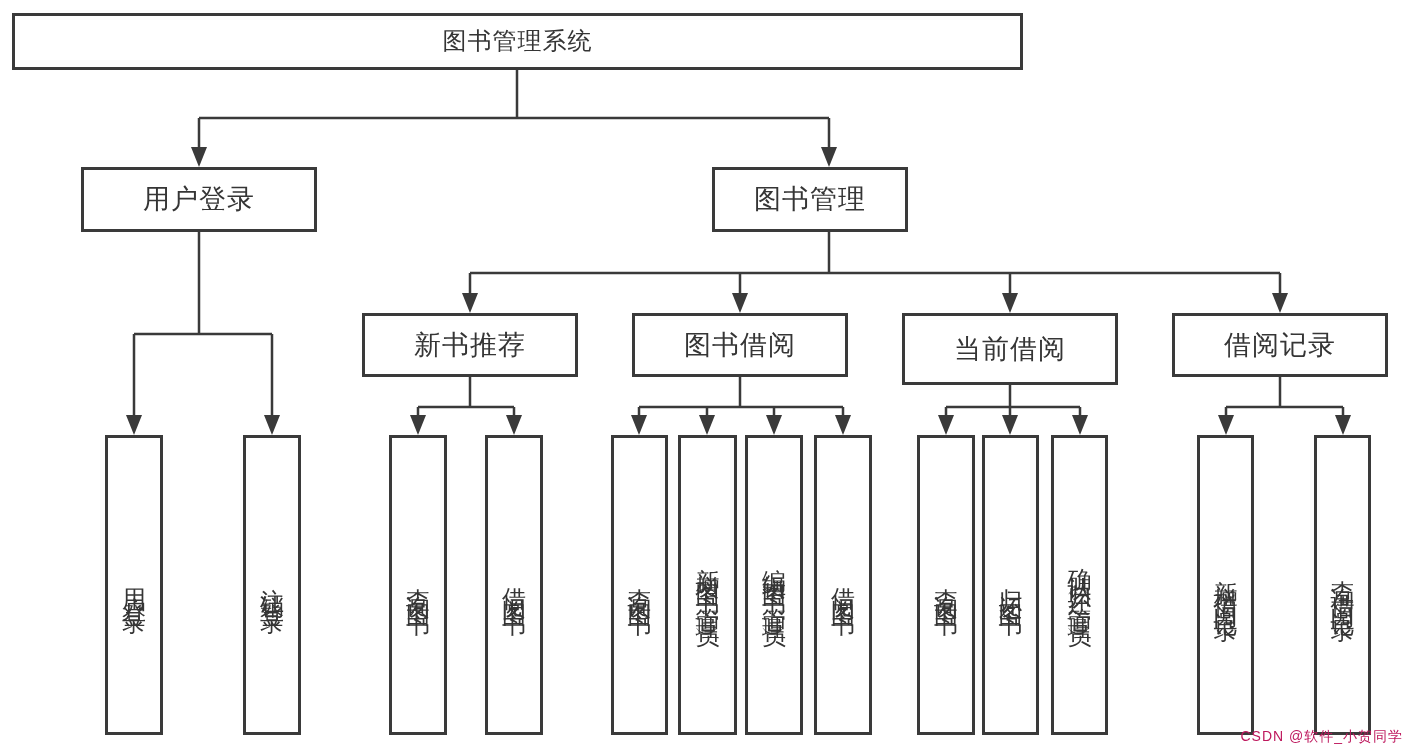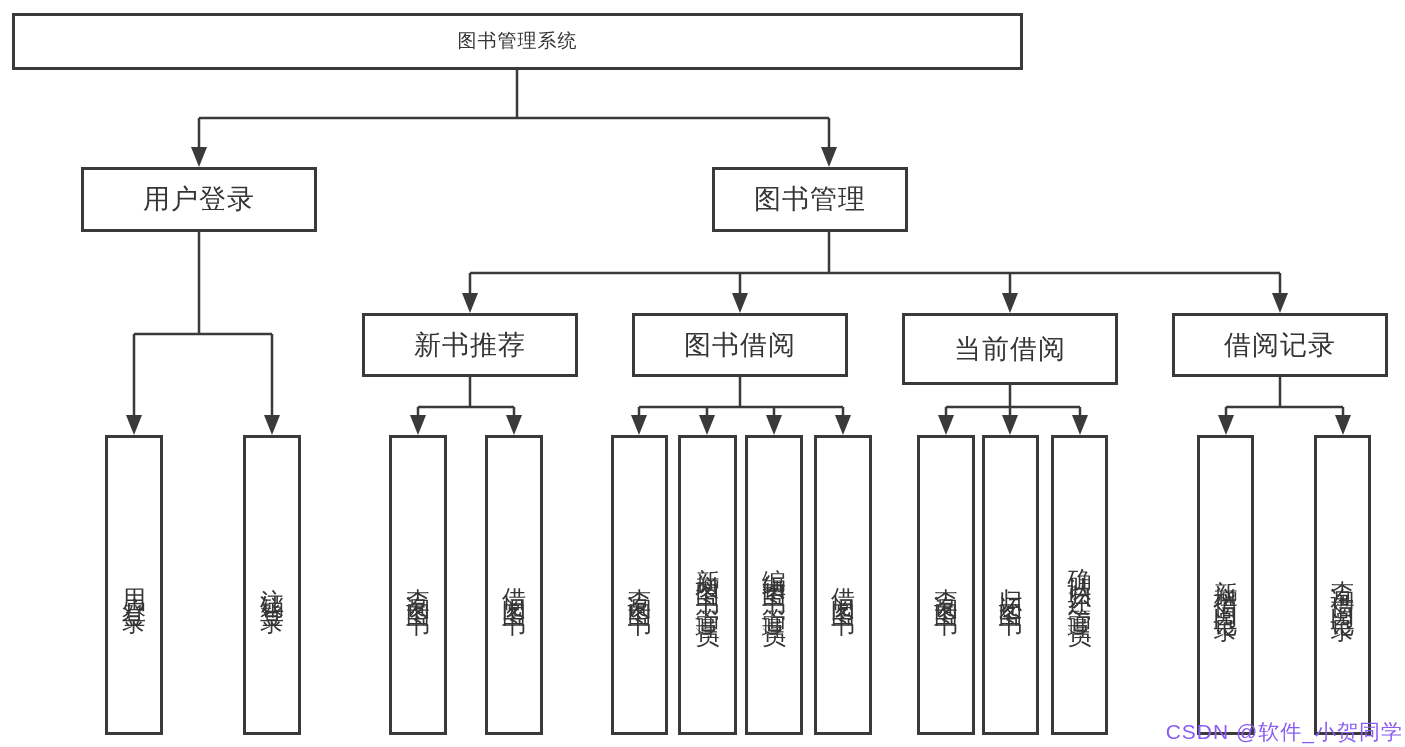--- a/index.html
+++ b/index.html
@@ -28,35 +28,35 @@
     border: 3px solid #3a3a3a;
     background: #ffffff;
     color: #353535;
     display: flex;
     align-items: center;
     justify-content: center;
     z-index: 2;
     text-align: center;
   }
   .hbox { font-size: 27px; line-height: 1.2; letter-spacing: 1px; white-space: nowrap; }
-  .hbox.title { font-size: 19px; }
+  .hbox.title { font-size: 24px; }
   .vbox span {
     writing-mode: vertical-rl;
     text-orientation: mixed;
     font-size: 24px;
     letter-spacing: 8px;
     line-height: 1;
     white-space: nowrap;
   }
   #watermark {
     position: absolute;
     right: 2px;
     bottom: 1px;
-    font-size: 21px;
-    color: #8b5cf6;
+    font-size: 14px;
+    color: #be185d;
     letter-spacing: 1px;
     z-index: 5;
     white-space: nowrap;
   }
 </style>
 </head>
 <body>
 
 <div id="canvas">
 

